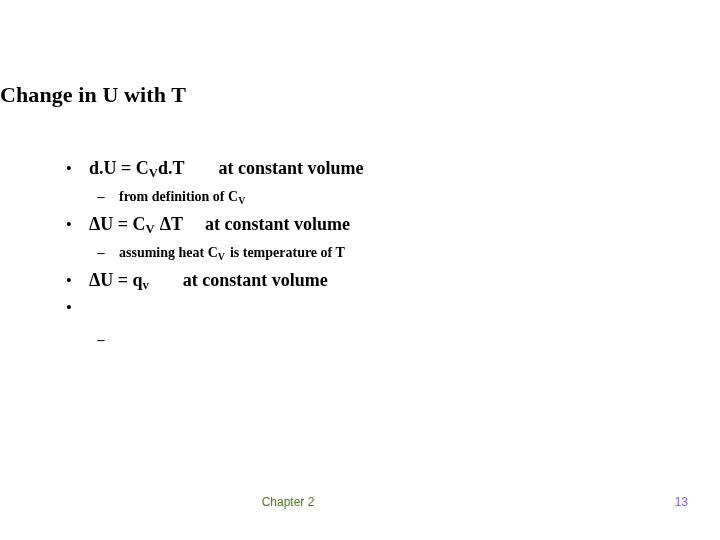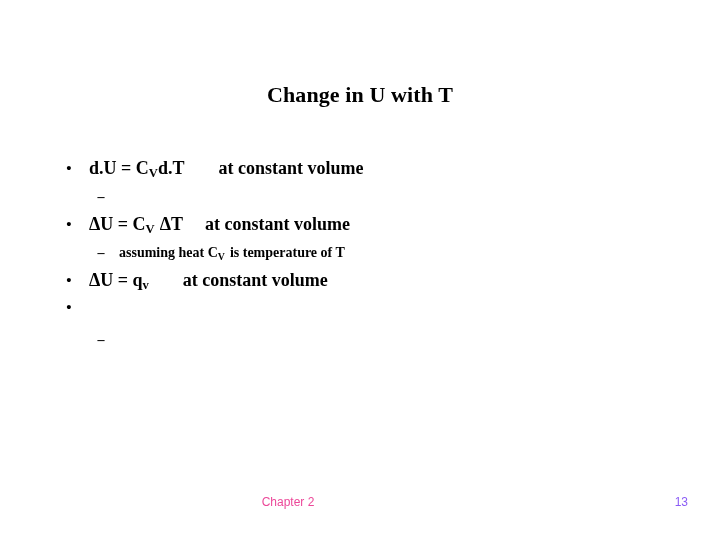--- a/index.html
+++ b/index.html
@@ -22,21 +22,20 @@
     height: 540px;
     background: #ffffff;
   }
 
   
   .slide-title {
     position: absolute;
     left: 0;
     top: 82px;
     width: 720px;
-    text-align: center;
     font-family: "Liberation Serif", "DejaVu Serif", serif;
     font-weight: bold;
     font-size: 22px;
     line-height: 26px;
     letter-spacing: 0.1px;
     color: #000000;
     white-space: nowrap;
   }
 
   
@@ -112,21 +111,21 @@
   
   .footer-chapter {
     position: absolute;
     left: 0;
     top: 495px;
     width: 576px;
     text-align: center;
     font-family: "Liberation Sans", "DejaVu Sans", sans-serif;
     font-size: 12px;
     line-height: 14px;
-    color: #ec4899;
+    color: #4d7c0f;
   }
   .footer-page {
     position: absolute;
     right: 32px;
     top: 495px;
     font-family: "Liberation Sans", "DejaVu Sans", sans-serif;
     font-size: 12px;
     line-height: 14px;
     color: #8b5cf6;
     text-align: right;
@@ -143,20 +142,21 @@
 
     <div class="row lvl1">
       <span class="bullet">•</span>
       <span class="eq"><span>d.U = C</span><sub>V</sub><span>d.T</span></span><span class="sp-lg"></span><span>at constant volume</span>
     </div>
 
     <div class="gap-a"></div>
 
     <div class="row lvl2">
       <span class="dash">–</span>
+      <span class="eq"><span>from definition of C</span><sub>V</sub></span>
     </div>
 
     <div class="gap-b"></div>
 
     <div class="row lvl1">
       <span class="bullet">•</span>
       <span class="eq"><span>ΔU =  C</span><sub>V</sub><span class="sp-xs"></span><span>ΔT</span></span><span class="sp-md"></span><span>at constant volume</span>
     </div>
 
     <div class="gap-a"></div>

